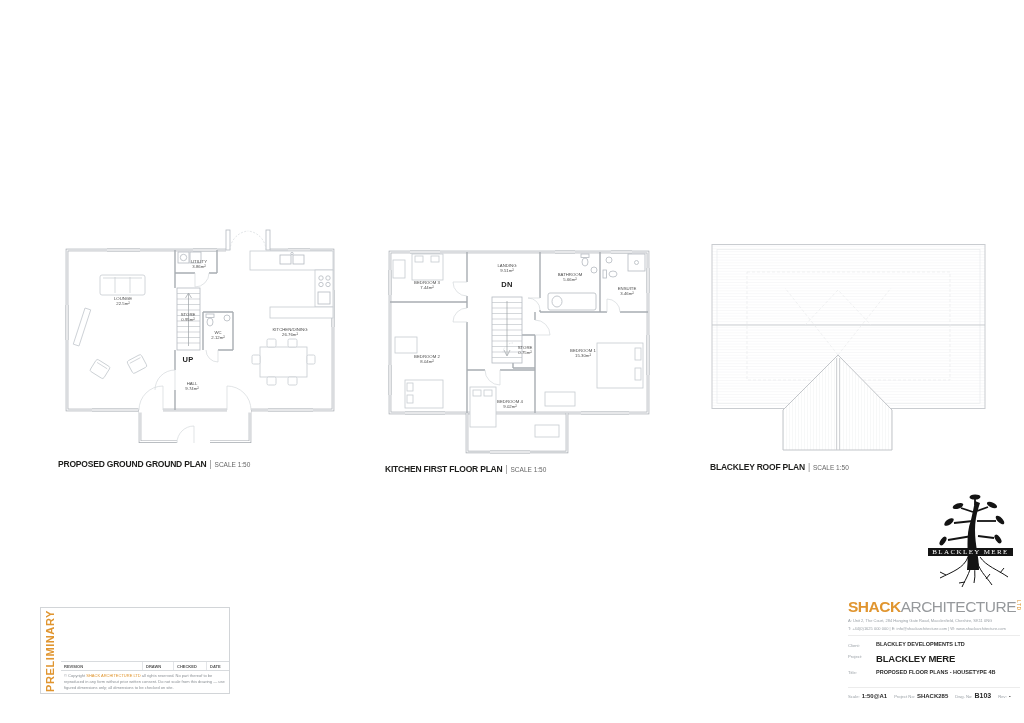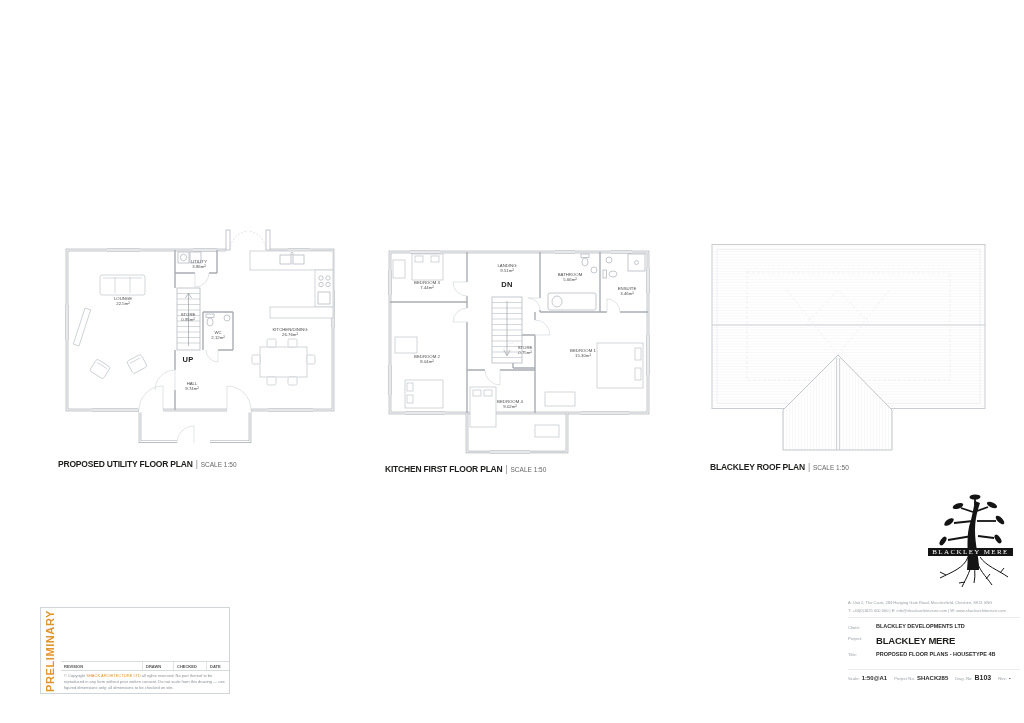--- a/index.html
+++ b/index.html
@@ -216,21 +216,21 @@
   <text class="rm" x="158" y="112">WC</text>
   <text class="rm" x="158" y="117">2.12m²</text>
   <text class="rm" x="230" y="109">KITCHEN/DINING</text>
   <text class="rm" x="230" y="114">26.76m²</text>
   <text class="rm" x="132" y="163">HALL</text>
   <text class="rm" x="132" y="168">9.74m²</text>
   <text class="stairlbl" x="128" y="140">UP</text>
 </svg>
 
 <div class="plan-title" style="left:58px;top:459px">
-  <span>PROPOSED UTILITY FLOOR PLAN</span><span class="sep">|</span><span class="scale">SCALE 1:50</span>
+  <span>PROPOSED GROUND GROUND PLAN</span><span class="sep">|</span><span class="scale">SCALE 1:50</span>
 </div>
 
 <svg class="abs" style="left:385px;top:240px" width="280" height="215" viewBox="0 0 280 215">
   <g>
     <rect class="wO" x="5" y="12" width="258" height="161"></rect>
     <rect class="wI" x="5" y="12" width="258" height="161"></rect>
     <path class="wO" d="M82,173 V212 H182 V173"></path>
     <path class="wI" d="M82,173 V212 H182 V173"></path>
   </g>
 
@@ -466,20 +466,24 @@
       <div class="c date">DATE</div>
     </div>
     <div class="copy">
       <span>© Copyright </span><span class="firm">SHACK ARCHITECTURE LTD</span><span> all rights reserved. No part thereof to be reproduced in any form without prior written consent. Do not scale from this drawing — use figured dimensions only; all dimensions to be checked on site.</span>
     </div>
   </div>
 </div>
 
 <div class="abs tb">
   <div class="tb-head">
+    <div class="tb-firm">
+      <span class="tb-shack">SHACK</span><span class="tb-arch">ARCHITECTURE</span>
+      <span class="tb-ltd">LTD</span>
+    </div>
     <div class="tb-addr">A: Unit 2, The Court, 284 Hanging Gate Road, Macclesfield, Cheshire, SK11 0NG</div>
     <div class="tb-addr">T: +44(0)1625 000 000 | E: info@shackarchitecture.com | W: www.shackarchitecture.com</div>
   </div>
   <div class="tb-row">
     <div class="tb-label">Client:</div>
     <div class="tb-val-sm">BLACKLEY DEVELOPMENTS LTD</div>
   </div>
   <div class="tb-row">
     <div class="tb-label">Project:</div>
     <div class="tb-val-lg">BLACKLEY MERE</div>

